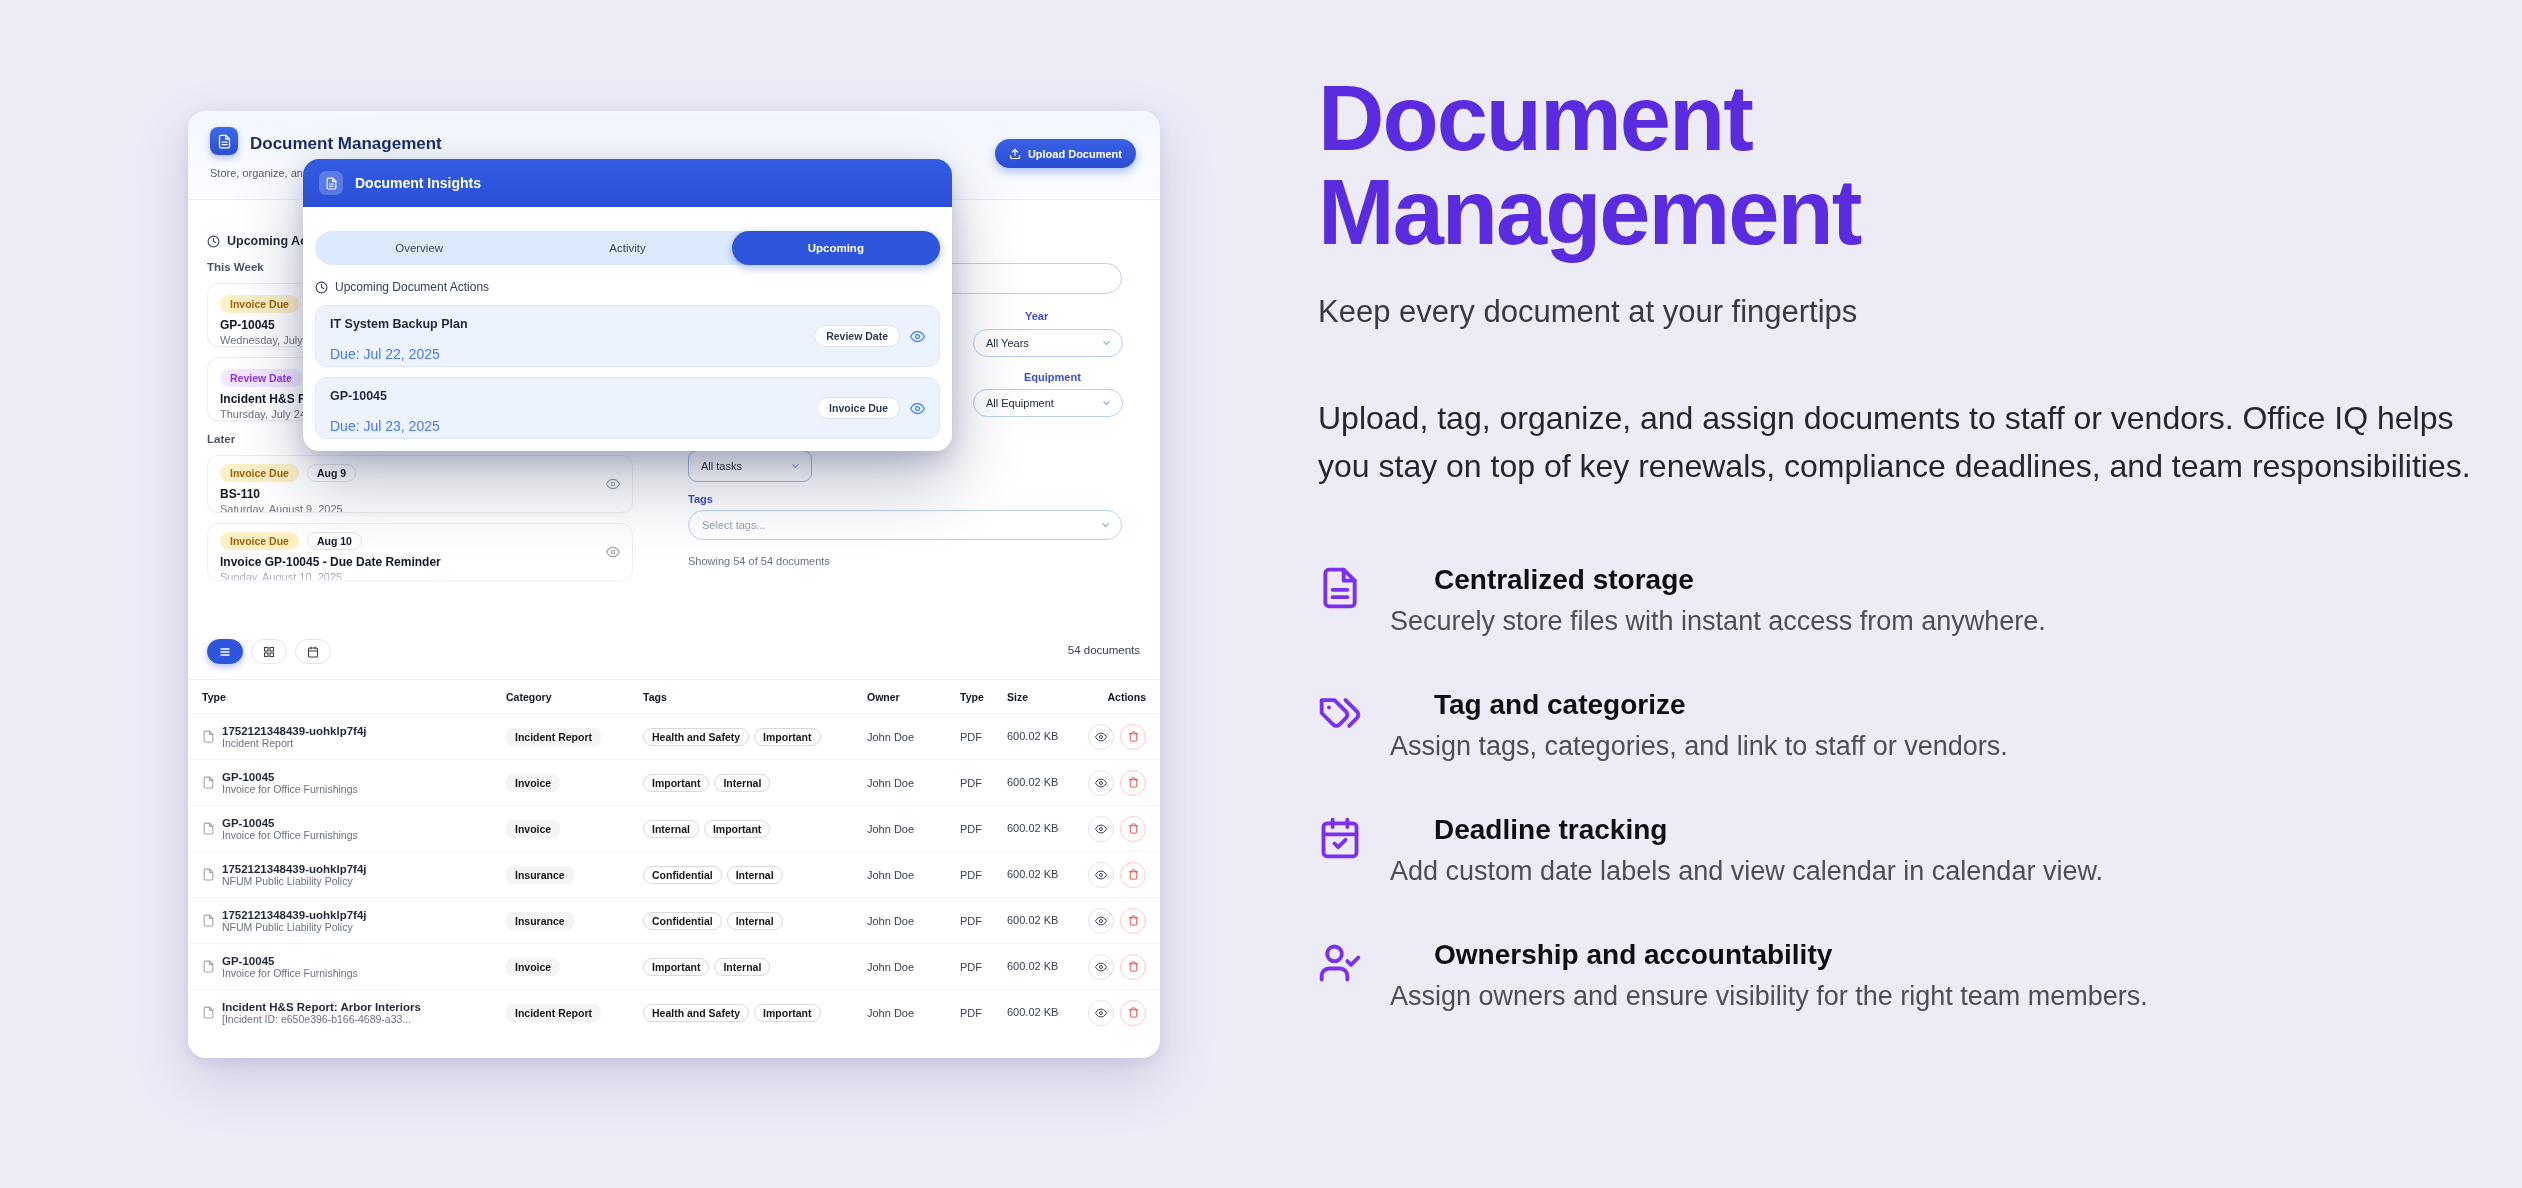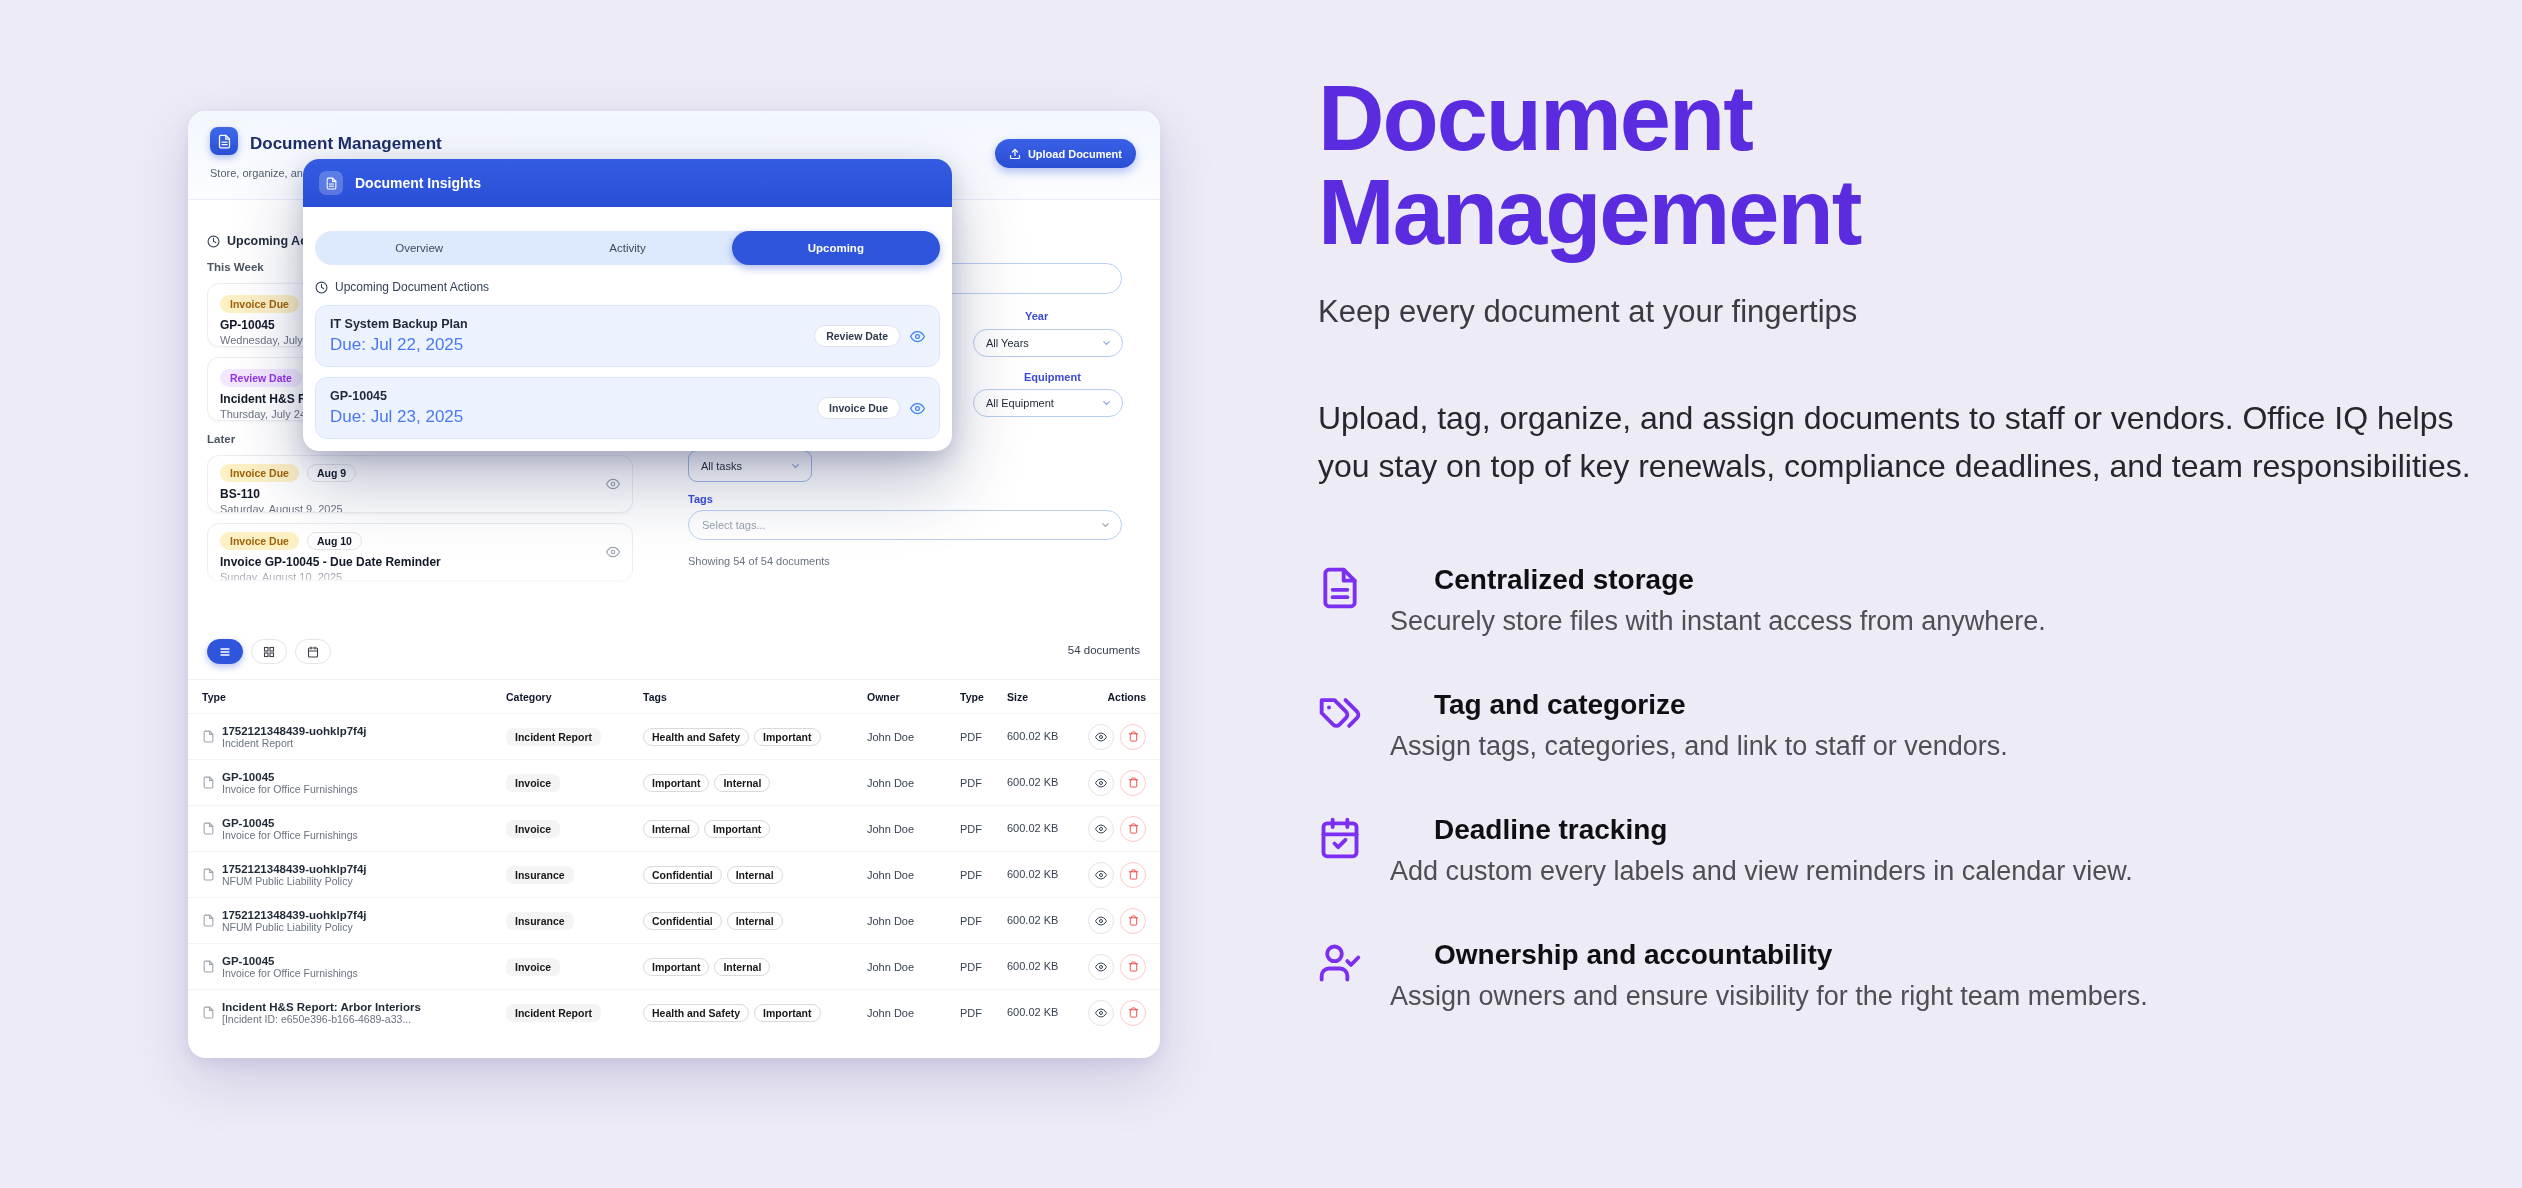--- a/index.html
+++ b/index.html
@@ -90,21 +90,21 @@
   .modal-title { color:#fff; font-size:14px; font-weight:bold; }
   .modal-body { padding:24px 12px 12px; }
   .tabs { height:34px; background:#dde9fc; border-radius:17px; display:flex; }
   .tab { flex:1; display:flex; align-items:center; justify-content:center; font-size:11.5px; color:#3f4a5c;
     border-radius:17px; cursor:pointer; }
   .tab.active { background:#2e55dc; color:#fff; font-weight:600; box-shadow:0 3px 8px rgba(43,80,215,.4); }
   .m-section { margin-top:14px; display:flex; align-items:center; gap:7px; font-size:12px; color:#334155; height:16px; }
   .m-item { margin-top:10px; height:62px; background:#edf3fe; border:1px solid #d9e5fb; border-radius:12px;
     padding:11px 14px; position:relative; }
   .m-item-title { font-size:12.5px; font-weight:bold; color:#1e293b; }
-  .m-item-due { margin-top:4px; font-size:17px; color:#4a78f2; }
+  .m-item-due { margin-top:15px; font-size:14px; color:#4a78f2; }
   .m-item-right { position:absolute; right:14px; top:50%; transform:translateY(-50%); display:flex; align-items:center; gap:10px; }
   .m-badge { font-size:10.5px; font-weight:bold; color:#2f3a4e; background:#fff; border:1px solid #dde3ec;
     border-radius:999px; padding:4px 11px; white-space:nowrap; }
   .m-eye { color:#3b82f6; }
 
   
   .mk { position:absolute; left:1318px; top:0; width:1164px; padding-top:72px; }
   .mk h1 { font-size:92px; line-height:1.02; font-weight:bold; letter-spacing:-2px; color:#5b2be0; }
   .mk-tag { margin-top:34px; font-size:31px; color:#3a3a40; }
   .mk-para { margin-top:64px; font-size:32px; line-height:1.5; color:#26262b; }
@@ -682,21 +682,21 @@
           <svg width="44" height="44" viewBox="0 0 24 24" fill="none" stroke="currentColor" stroke-width="2.1" stroke-linecap="round" stroke-linejoin="round">
             <rect x="3" y="4" width="18" height="18" rx="2"></rect>
             <line x1="16" y1="2" x2="16" y2="6"></line>
             <line x1="8" y1="2" x2="8" y2="6"></line>
             <line x1="3" y1="10" x2="21" y2="10"></line>
             <polyline points="9 15 11 17 15 13"></polyline>
           </svg>
         </div>
       <div>
         <div class="feat-title">Deadline tracking</div>
-        <div class="feat-desc">Add custom every labels and view reminders in calendar view.</div>
+        <div class="feat-desc">Add custom date labels and view calendar in calendar view.</div>
       </div>
     </div>
     <div class="feat">
       <div class="feat-ico">
           <svg width="44" height="44" viewBox="0 0 24 24" fill="none" stroke="currentColor" stroke-width="2.1" stroke-linecap="round" stroke-linejoin="round">
             <path d="M16 21v-2a4 4 0 0 0-4-4H6a4 4 0 0 0-4 4v2"></path>
             <circle cx="9" cy="7" r="4"></circle>
             <polyline points="16 11 18 13 22 9"></polyline>
           </svg>
         </div>

